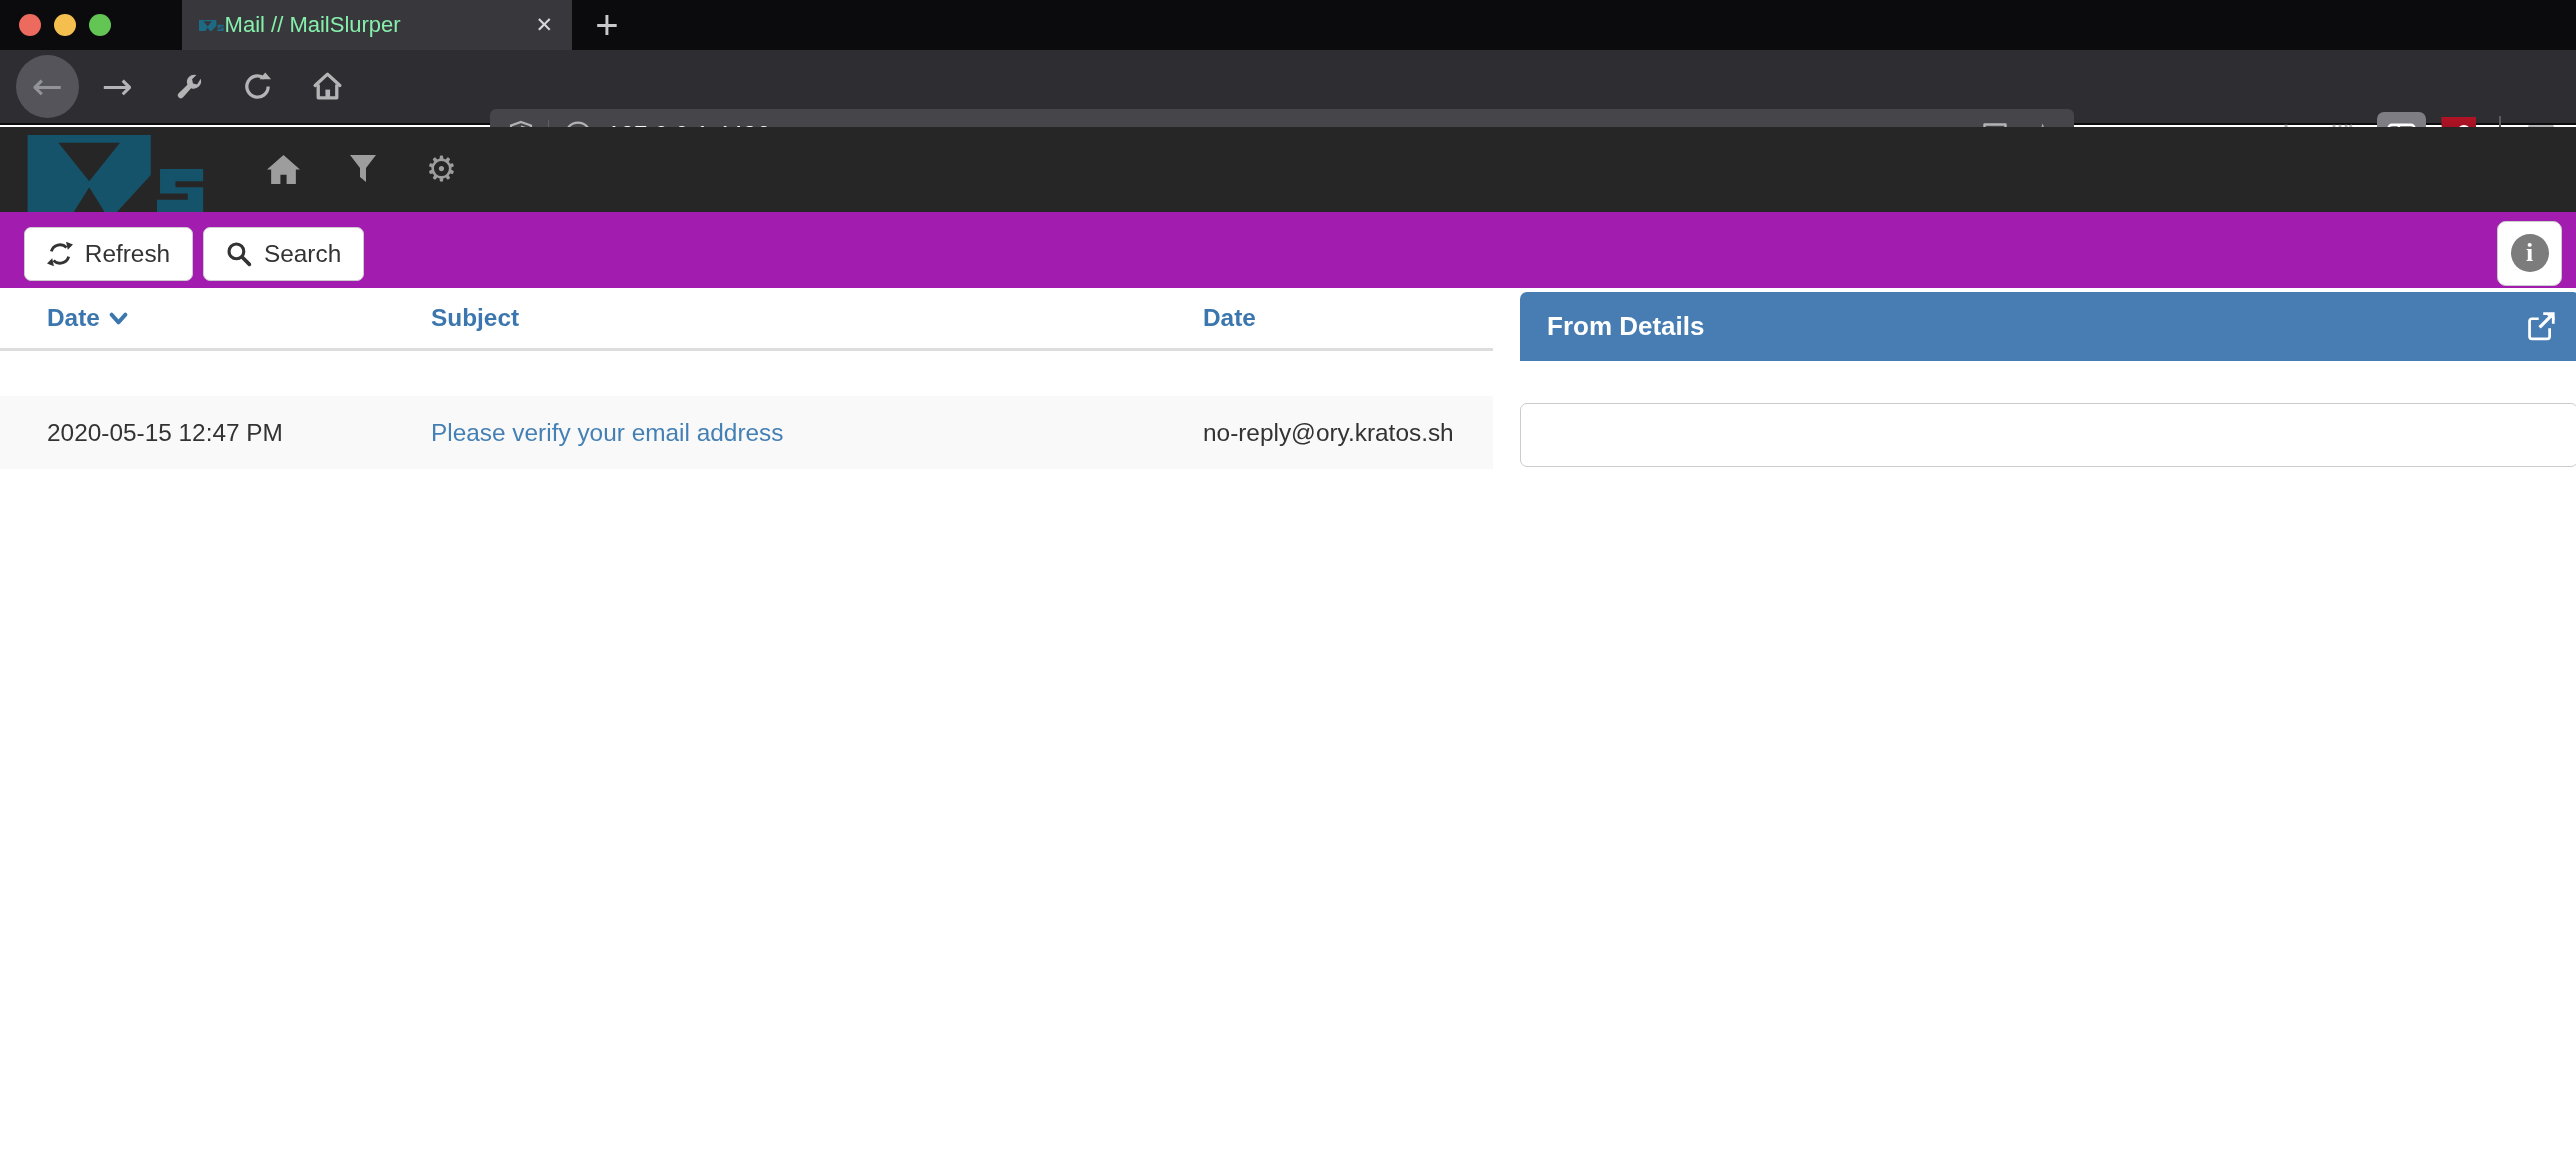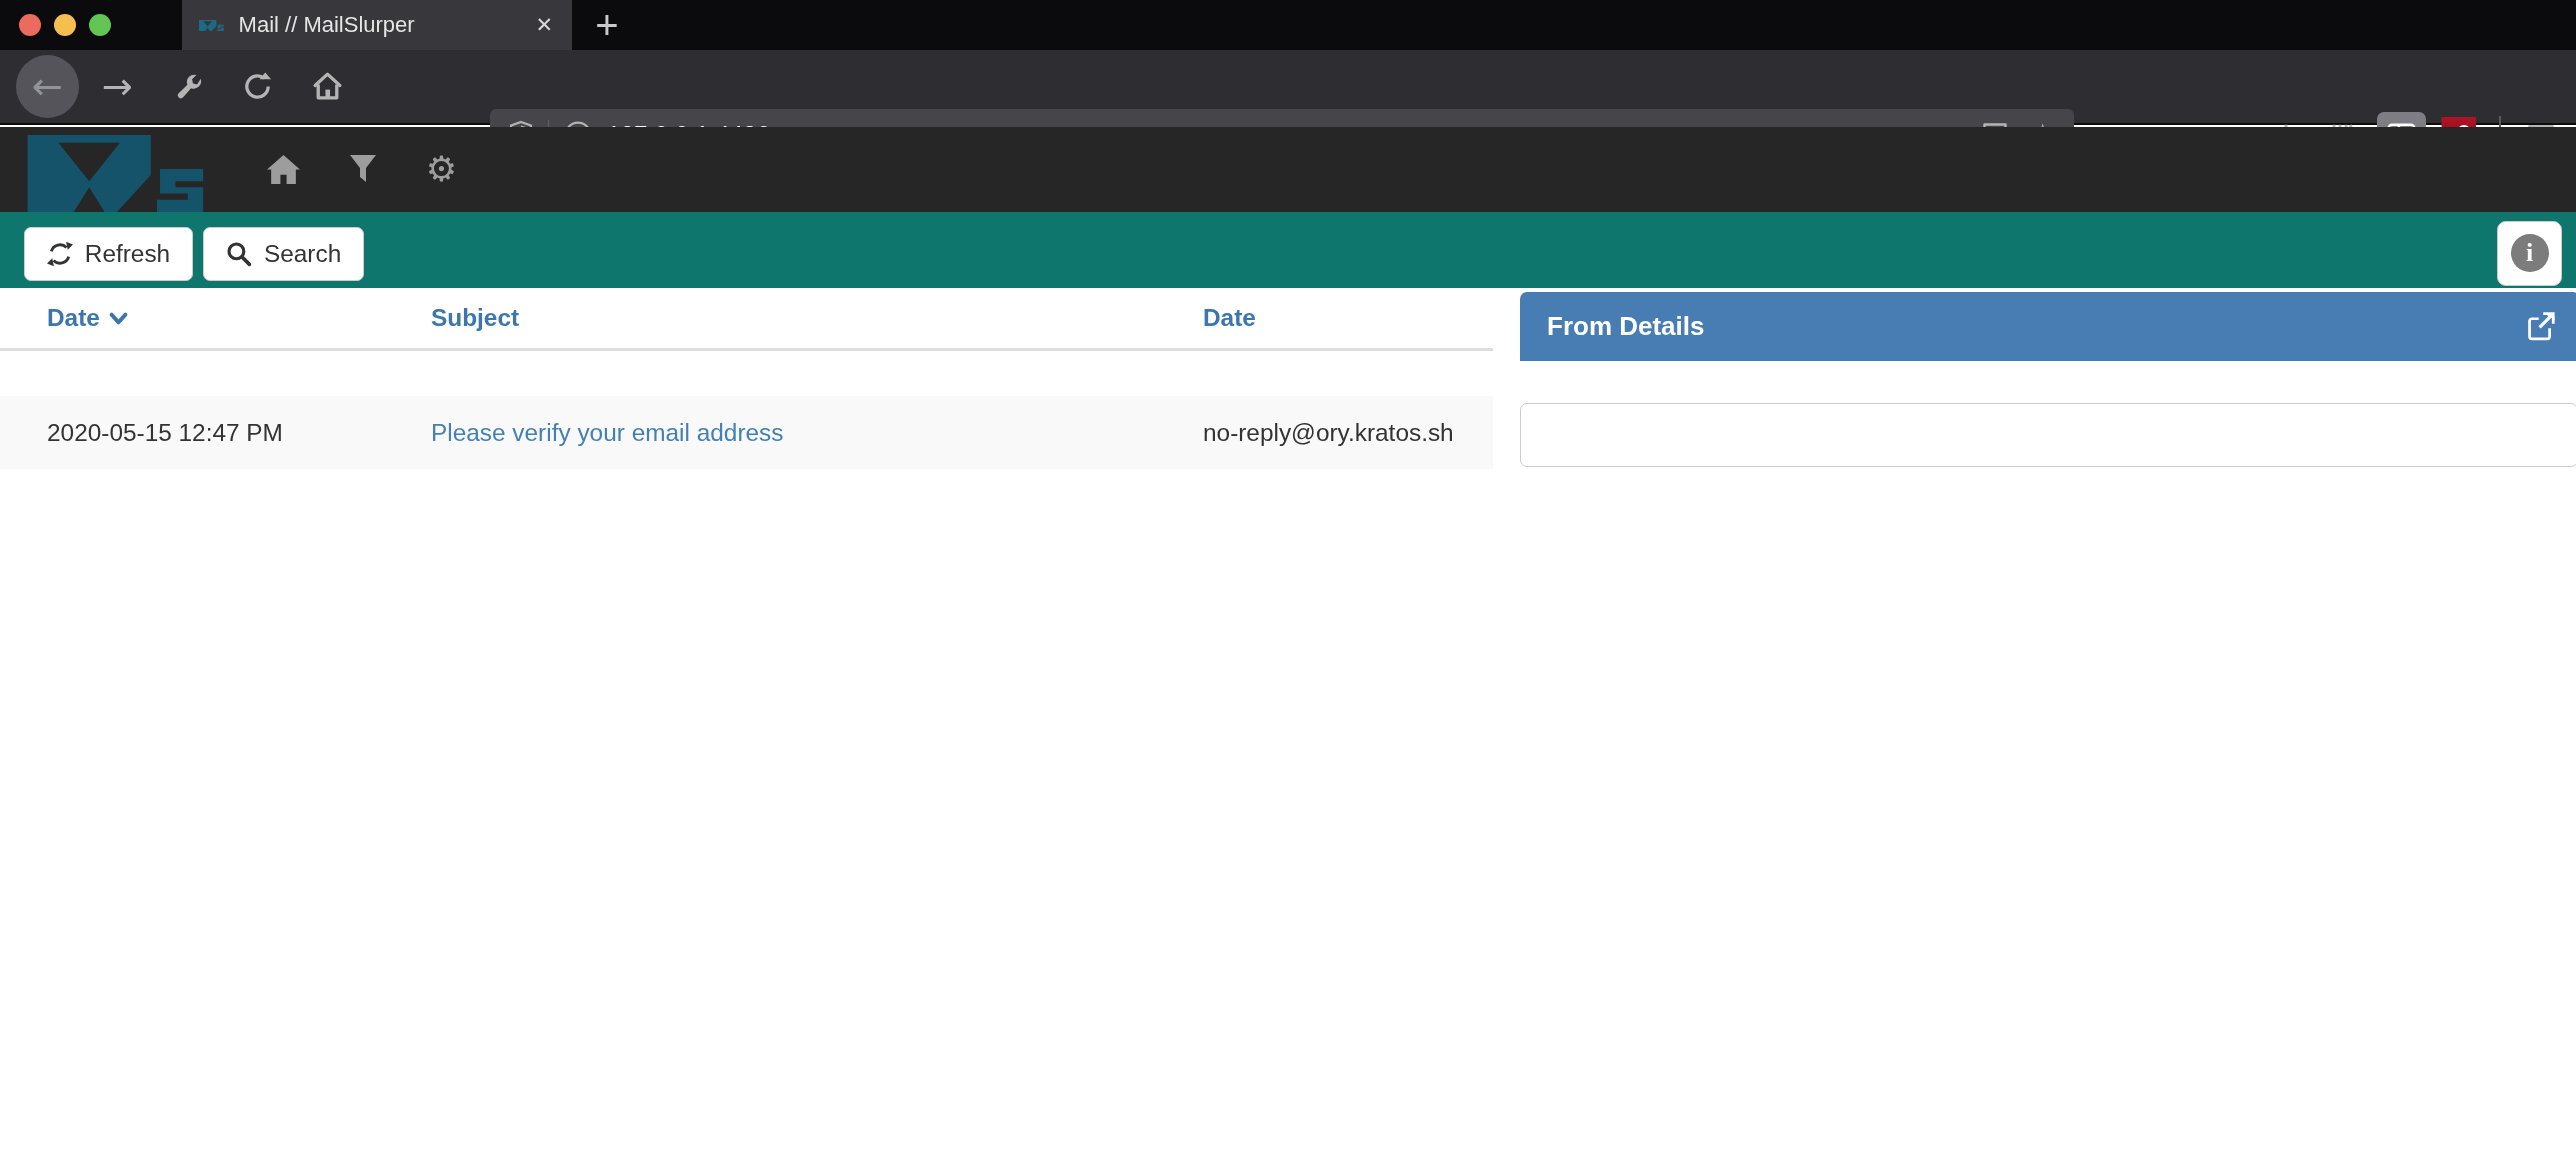--- a/index.html
+++ b/index.html
@@ -14,21 +14,21 @@
   .traffic { position:absolute; left:19px; top:14px; display:flex; gap:13px; }
   .light { width:22px; height:22px; border-radius:50%; }
   .light.red { background:#ec6a5e; }
   .light.yellow { background:#f5bf4f; }
   .light.green { background:#62c554; }
 
   .tab {
     position:absolute; left:182px; top:0; width:390px; height:50px; background:#38383c;
     display:flex; align-items:center; padding:0 19px 0 16.6px;
   }
-  .tab-title { color:#e5e5e5; font-size:22px; margin-left:14px; white-space:nowrap; }
+  .tab-title { color:#86efac; font-size:22px; white-space:nowrap; }
   .tab-close { margin-left:auto; color:#d7d7d8; font-size:21px; font-family:"DejaVu Sans",sans-serif; }
   .newtab {
     position:absolute; left:581px; top:0; width:52px; height:50px; color:#c9c9cb;
     font-size:40px; font-weight:200; display:flex; align-items:center; justify-content:center;
   }
 
   .navbar { position:absolute; left:0; top:50px; width:100%; height:75px; background:#2e2e32;
             border-bottom:2.6px solid #0c0c0d; }
   .nav-left { position:absolute; left:12.2px; top:0; height:72px; display:flex; align-items:center; }
   .nav-btn { width:70px; height:70px; display:flex; align-items:center; justify-content:center; }
@@ -62,21 +62,21 @@
   
   .page { position:absolute; left:0; top:127px; width:100%; height:1030px; background:#fff; }
 
   .ms-navbar { position:absolute; left:0; top:0; width:100%; height:85px; background:#262626;
                display:flex; align-items:center; }
   .ms-logo { margin-left:22px; margin-top:8.7px; }
   .ms-nav { display:flex; margin-left:47px; gap:42px; align-items:center; }
   .ms-nav-item { width:37px; height:37px; display:flex; align-items:center; justify-content:center; }
   .gear-glyph { font-family:"DejaVu Sans",sans-serif; font-size:35px; color:#9d9d9d; line-height:1; }
 
-  .action-bar { position:absolute; left:0; top:85px; width:100%; height:76px; background:#0f766e; }
+  .action-bar { position:absolute; left:0; top:85px; width:100%; height:76px; background:#a21caf; }
   .btn {
     display:inline-flex; align-items:center; gap:12.2px; height:54px; padding:0 22px;
     background:#fff; border:1.7px solid #ccc; border-radius:7px;
     color:#333; font-size:24.4px; font-family:"Liberation Sans",sans-serif;
   }
   .btn-row { position:absolute; left:23.6px; top:15px; display:flex; gap:9.6px; }
   .info-btn { position:absolute; right:14px; top:8.7px; width:65px; height:65px;
     background:#fff; border:1.7px solid #ccc; border-radius:8.7px;
     display:flex; align-items:center; justify-content:center; }
   .info-sign { width:38px; height:38px; border-radius:50%; background:#7c7c7c; color:#fff;

